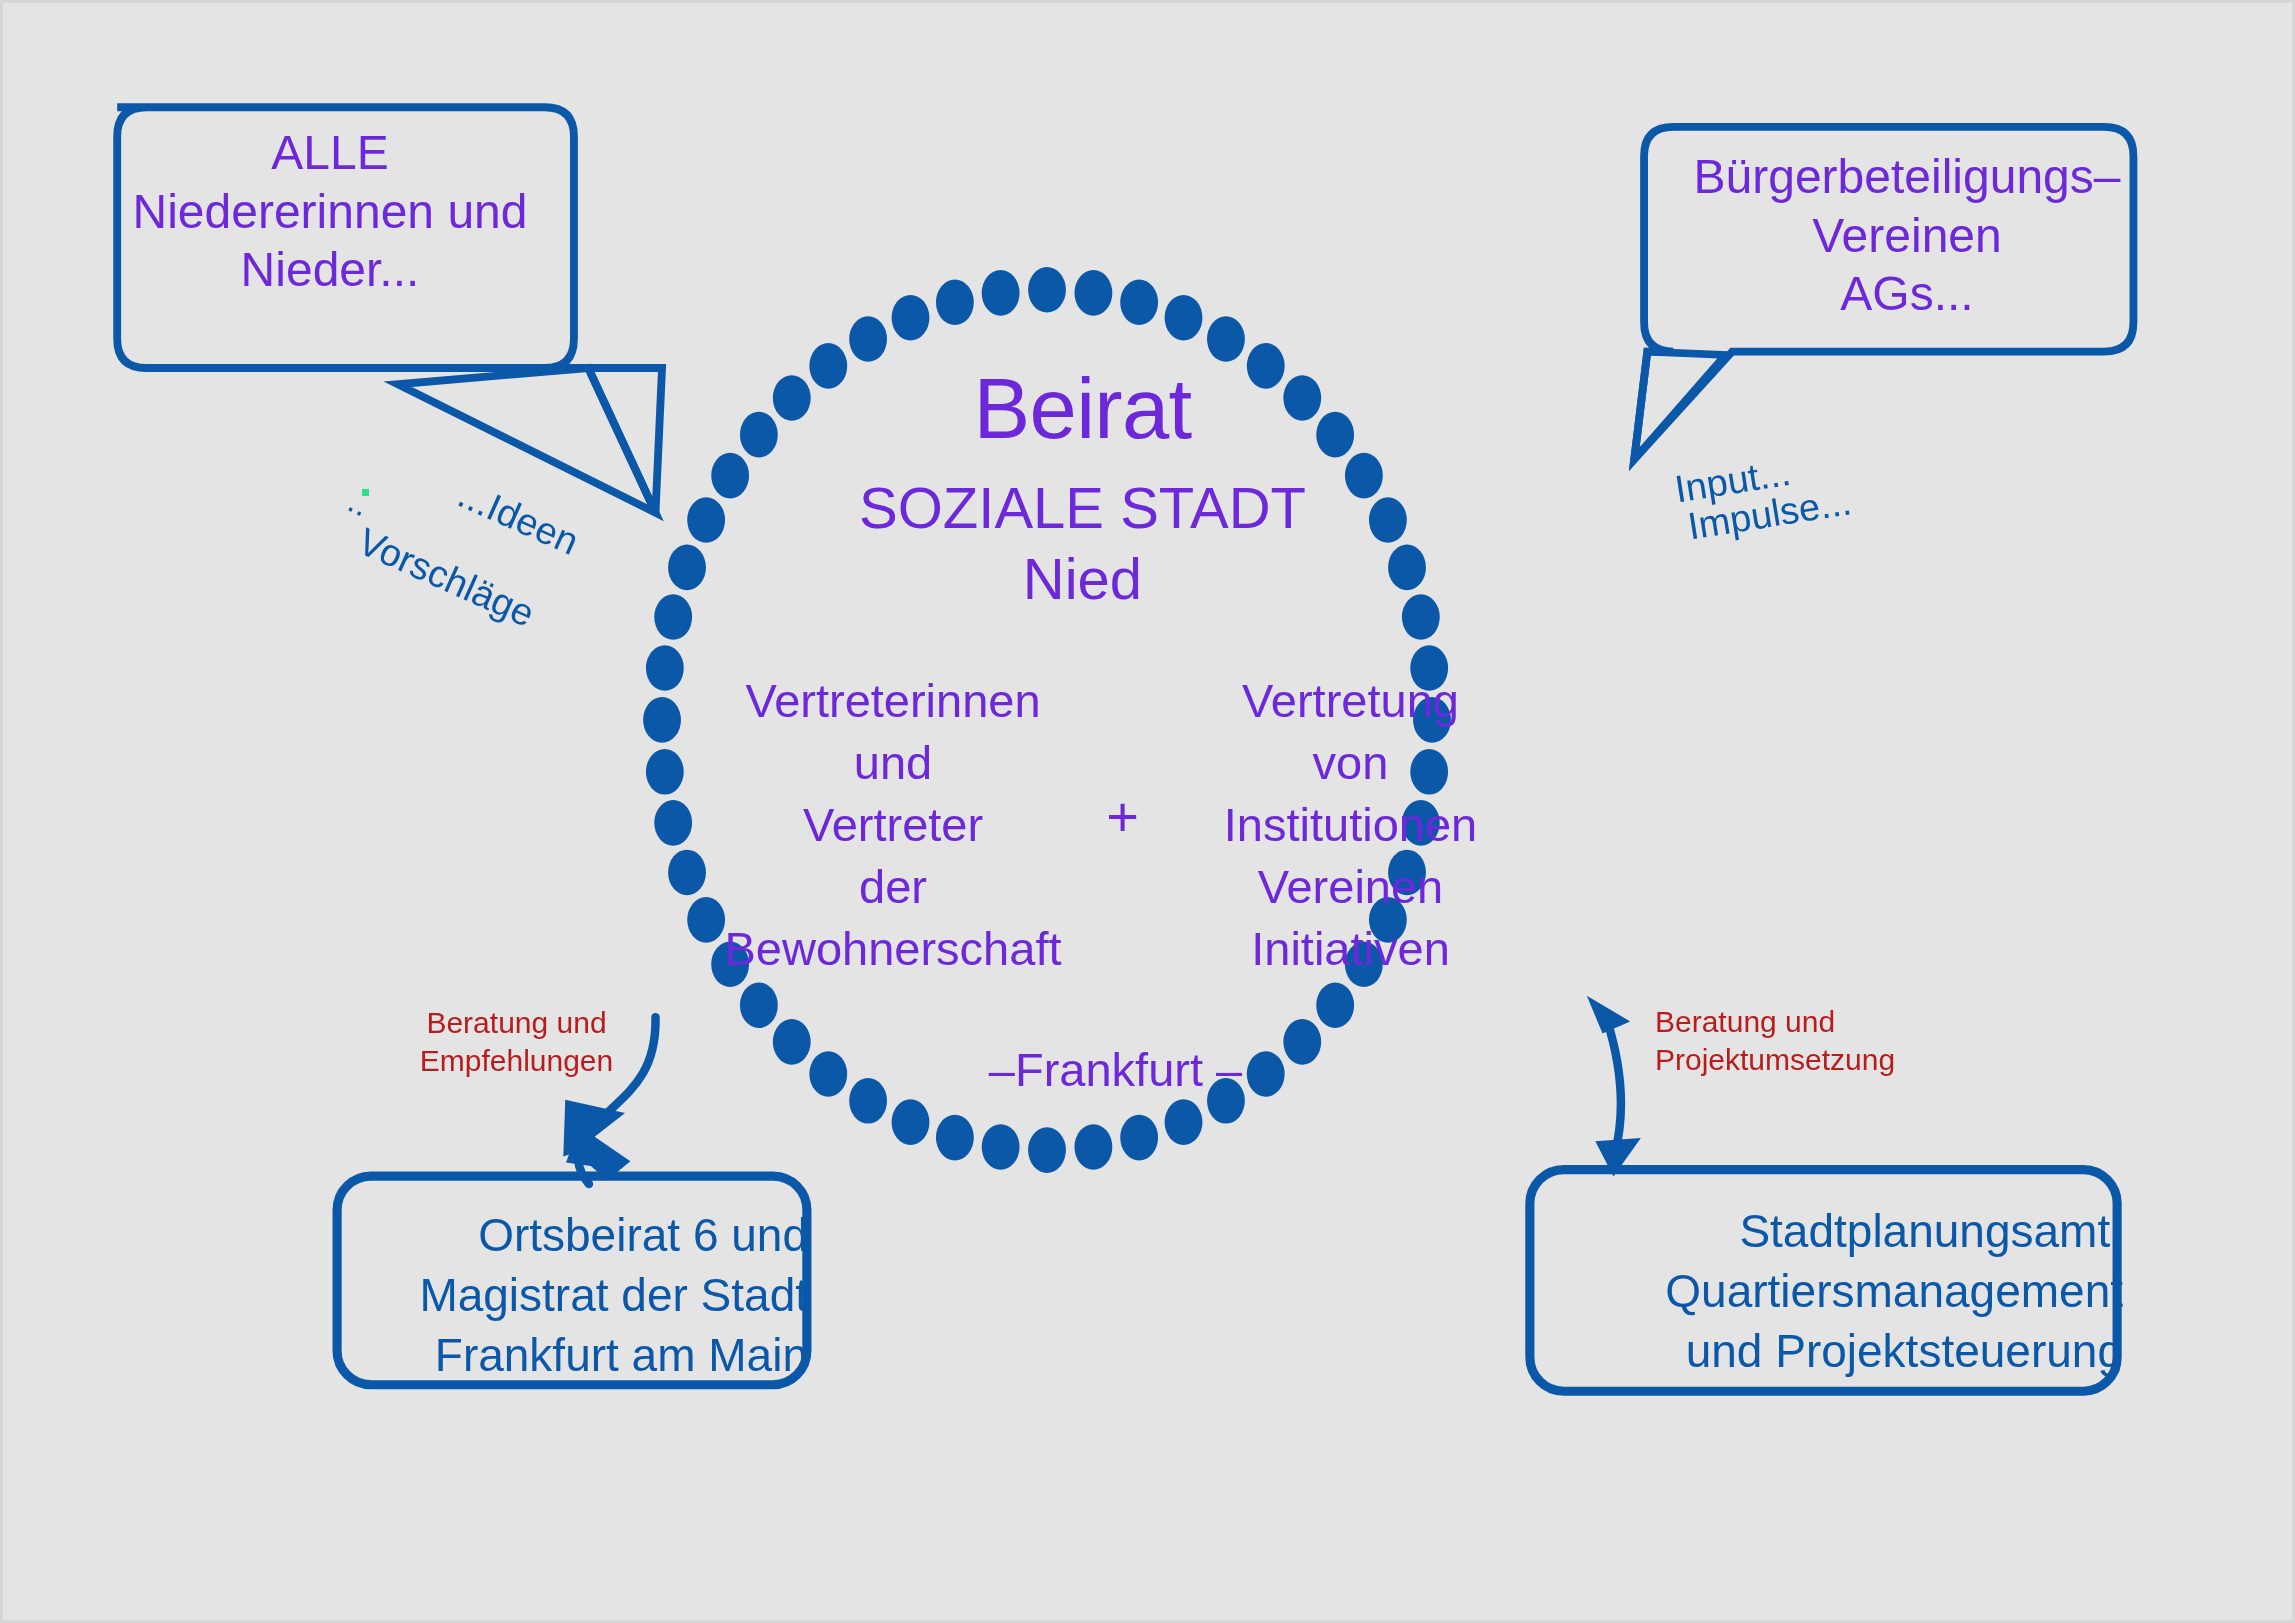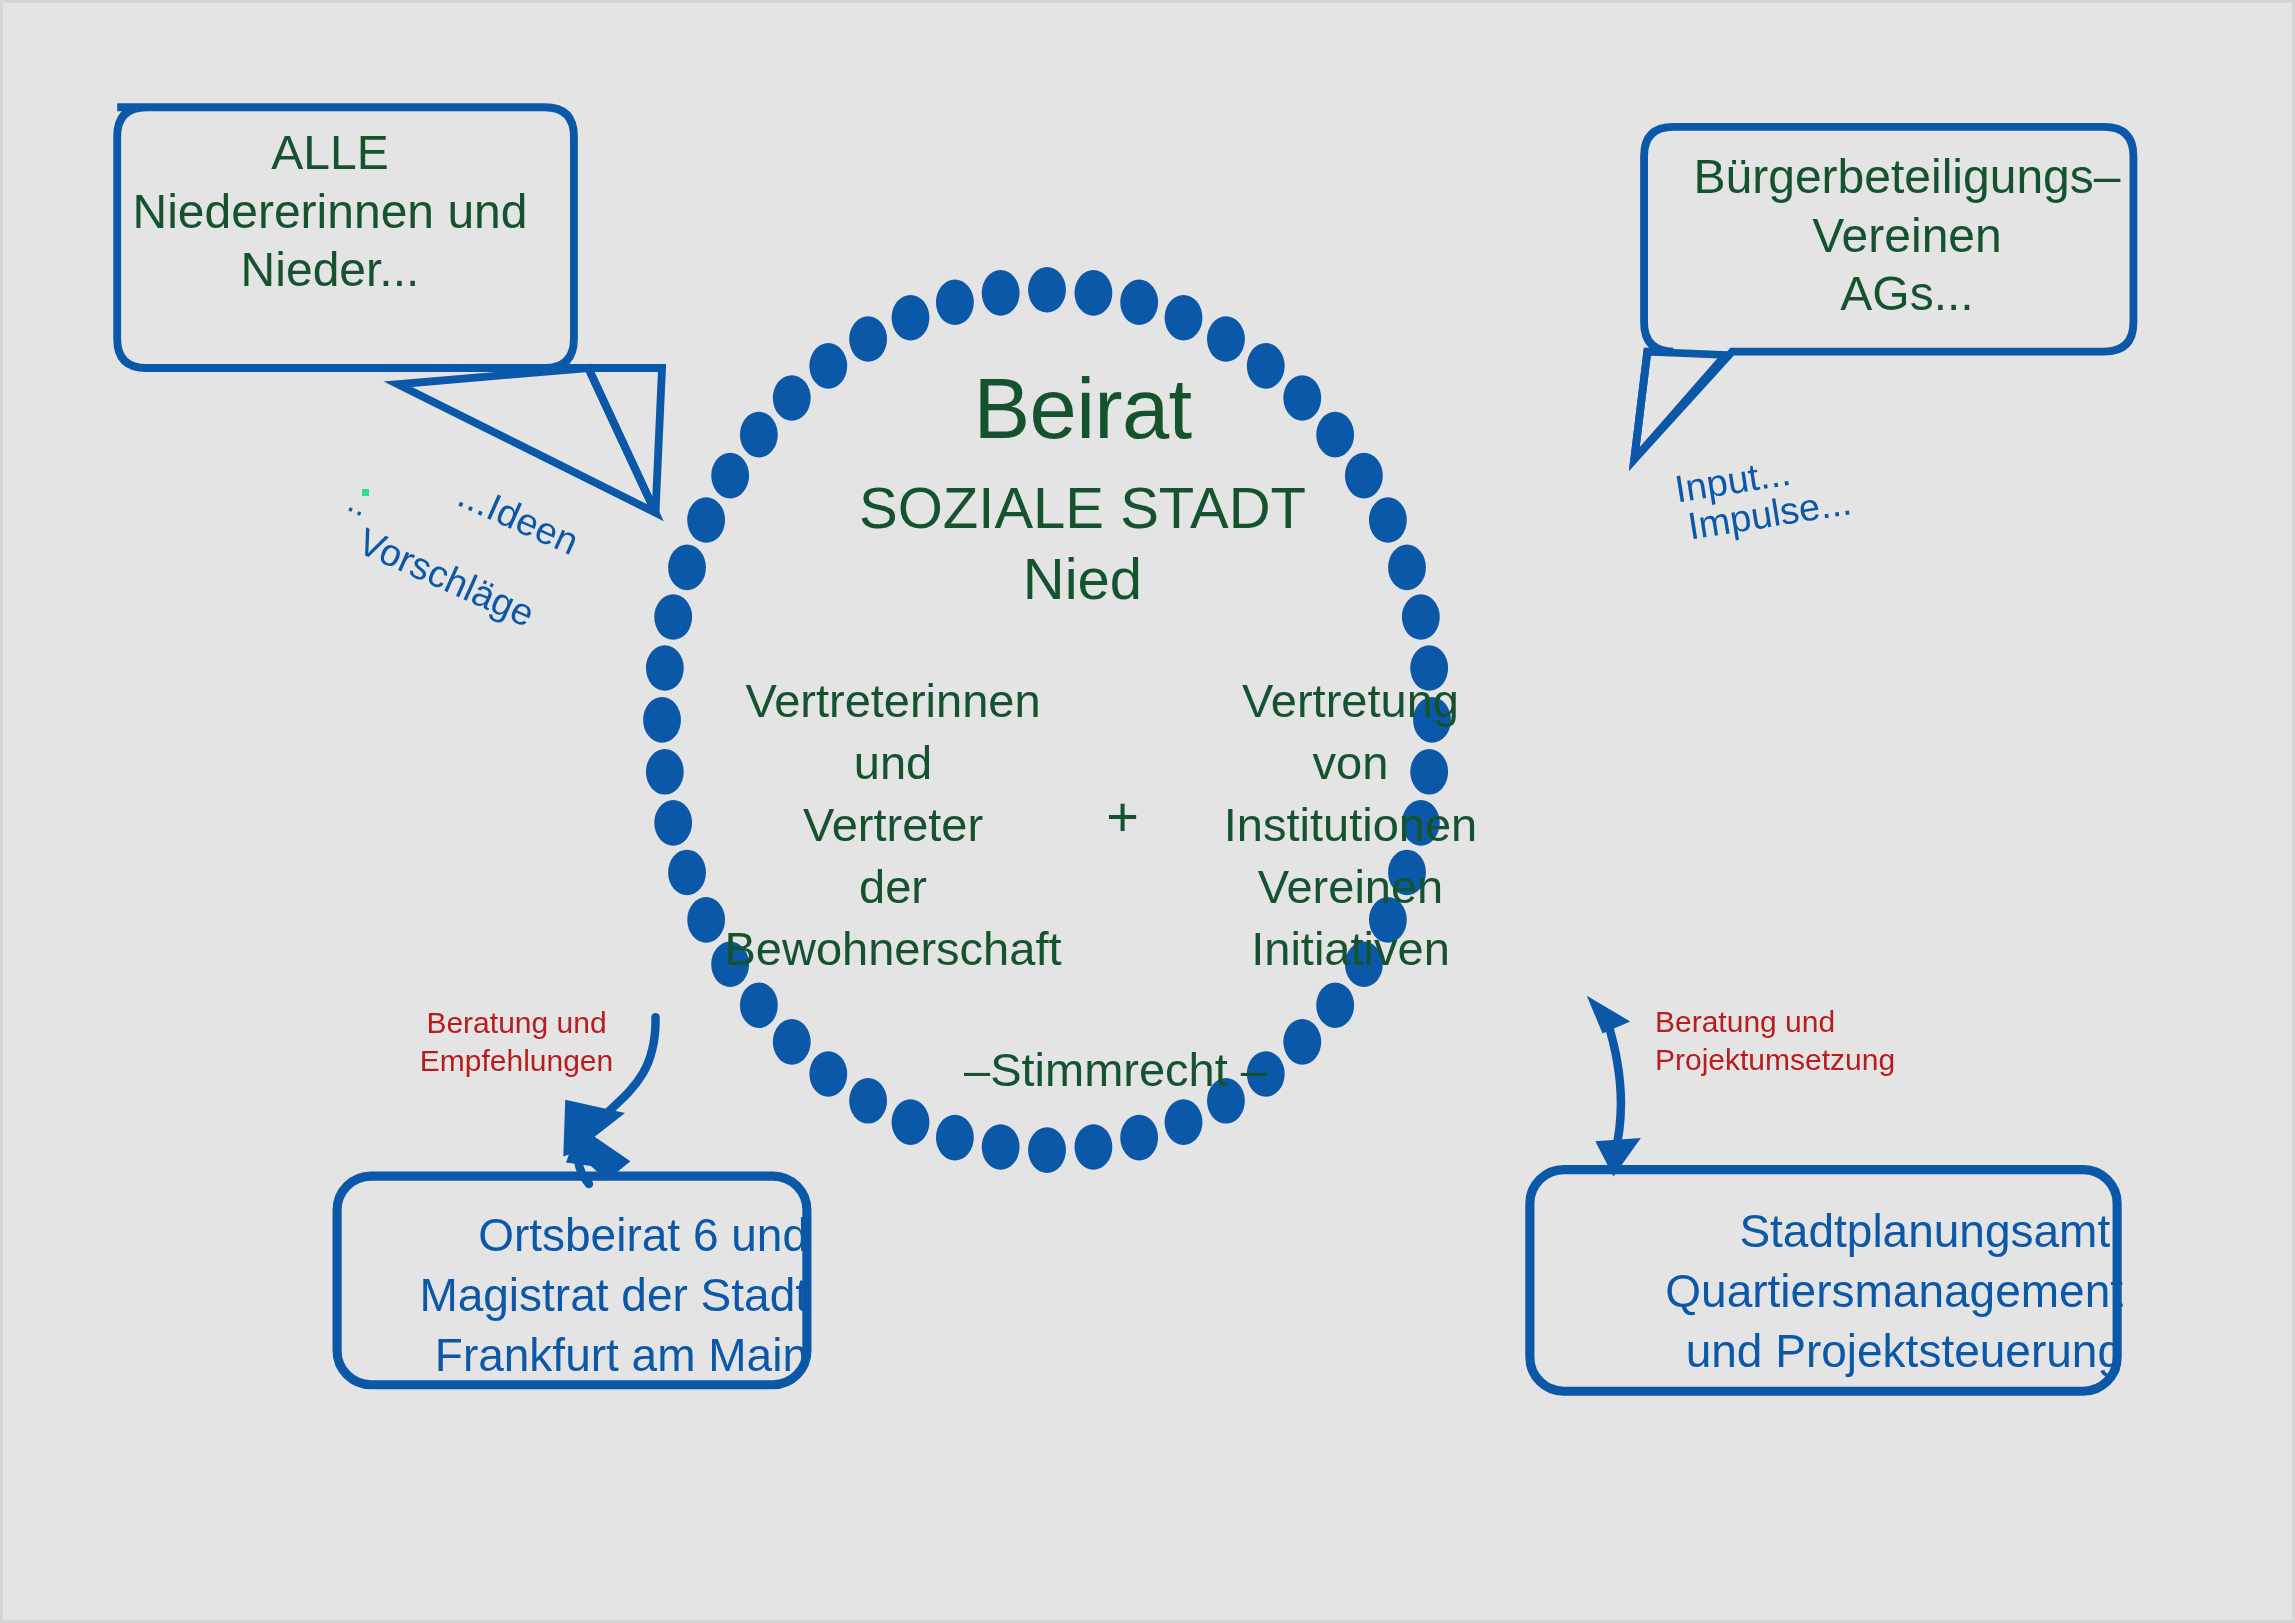--- a/index.html
+++ b/index.html
@@ -21,21 +21,21 @@
   }
   #vector-layer {
     position: absolute;
     inset: 0;
     width: 100%;
     height: 100%;
     pointer-events: none;
   }
   .txt {
     position: absolute;
-    color: #14532d;
+    color: #6d28d9;
     font-family: "Liberation Sans", sans-serif;
     text-align: center;
     line-height: 1.16;
     white-space: pre-line;
   }
 
   
   .bubble-text {
     font-size: 48px;
     line-height: 1.22;
@@ -277,21 +277,21 @@
 Bewohnerschaft</div>
 
   <div class="txt" id="plus-sign">+</div>
 
   <div class="txt" id="col-right">Vertretung
 von
 Institutionen
 Vereinen
 Initiativen</div>
 
-  <div class="txt" id="stimmrecht">–Stimmrecht  –</div>
+  <div class="txt" id="stimmrecht">–Frankfurt  –</div>
 
   <div class="rot-label" id="lbl-ideen-dots">..</div>
 
   <div id="green-dot"></div>
 
   <div class="rot-label" id="lbl-ideen">...Ideen</div>
 
   <div class="rot-label" id="lbl-vorschlaege">Vorschläge</div>
 
   <div class="rot-label" id="lbl-input">Input...</div>

